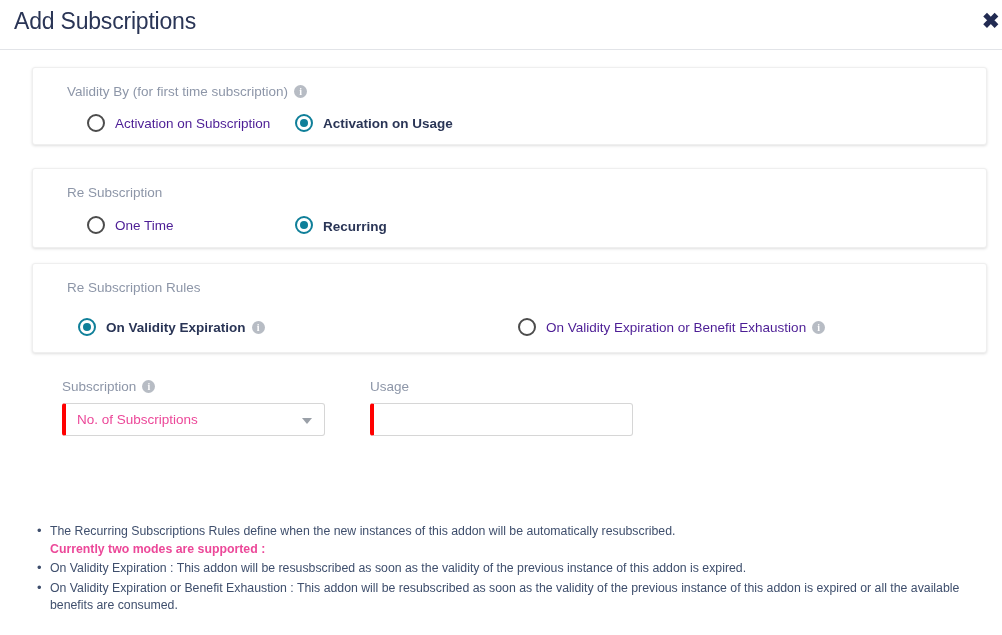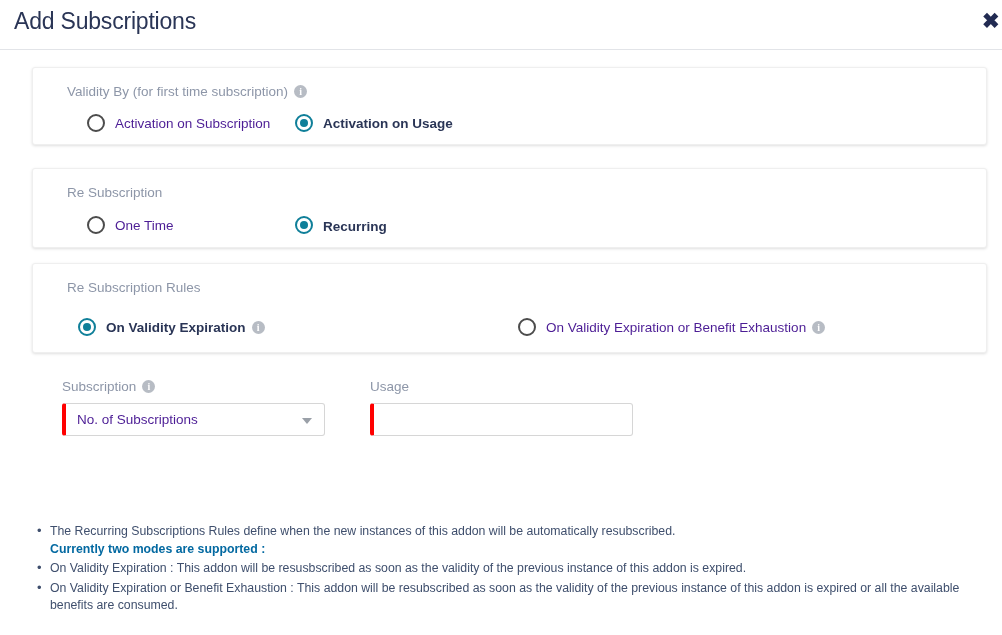--- a/index.html
+++ b/index.html
@@ -152,21 +152,21 @@
     border-radius: 3px;
     box-sizing: border-box;
   }
   .control.invalid { border-left: 4px solid #ff0000; }
   .control-value {
     position: absolute;
     left: 11px;
     top: 0;
     line-height: 31px;
     font-size: 13.5px;
-    color: #4c1d95;
+    color: #ec4899;
     white-space: nowrap;
   }
   .caret {
     position: absolute;
     right: 12px;
     top: 14px;
     width: 0;
     height: 0;
     border-left: 5px solid transparent;
     border-right: 5px solid transparent;
@@ -196,21 +196,21 @@
     content: "•";
     position: absolute;
     left: 1px;
     top: -1px;
     font-size: 13px;
     color: #3f4f6d;
   }
   .note-strong {
     display: block;
     font-weight: bold;
-    color: #0369a1;
+    color: #ec4899;
   }
 </style>
 </head>
 <body>
 
 <div class="modal-header">
   <div class="modal-title">Add Subscriptions</div>
   <div class="close-button">✖</div>
 </div>
 

